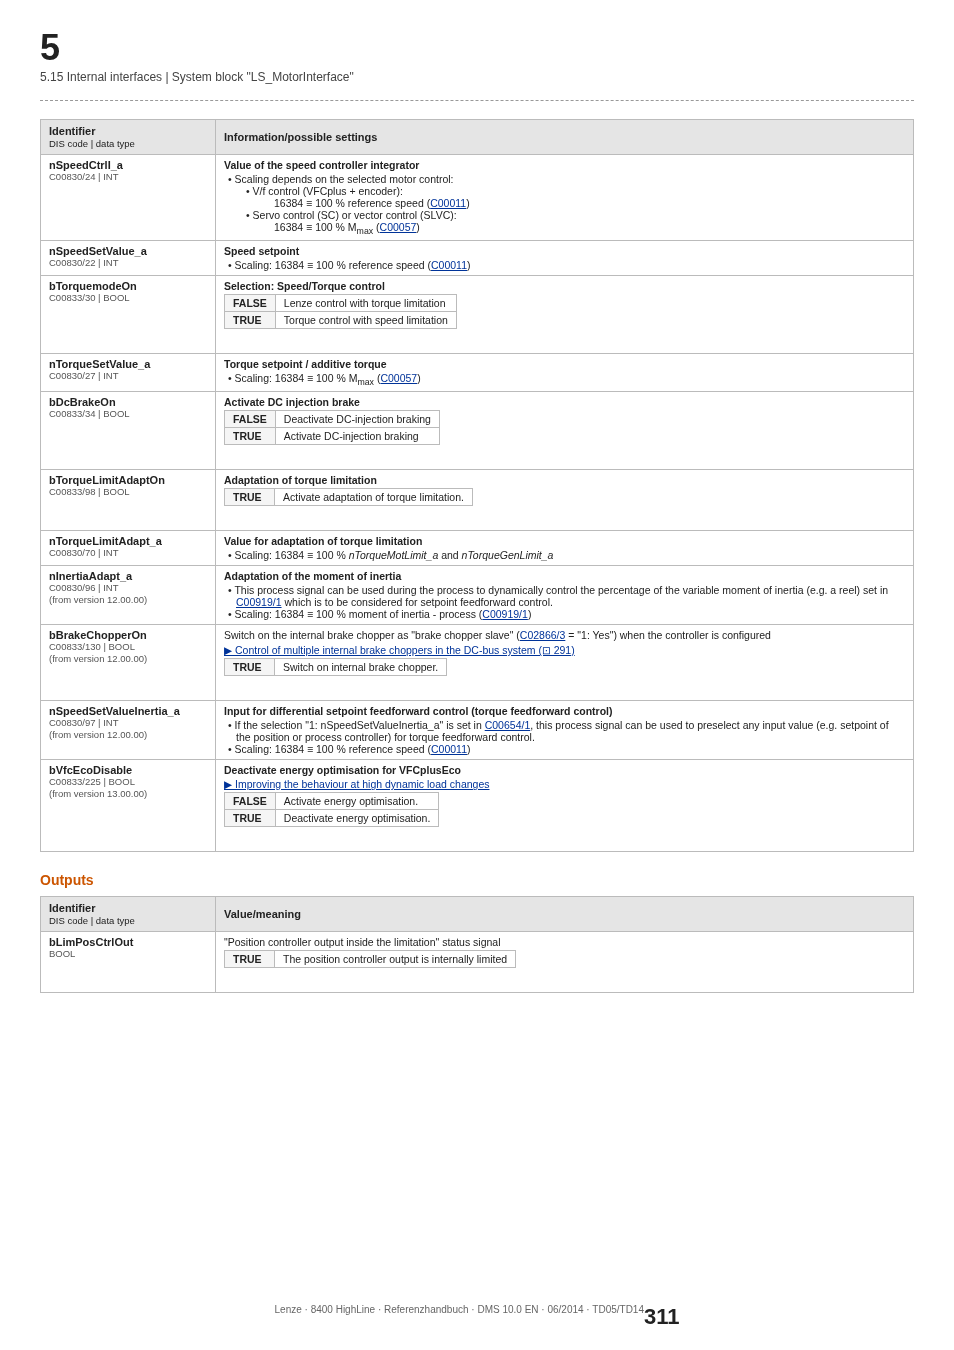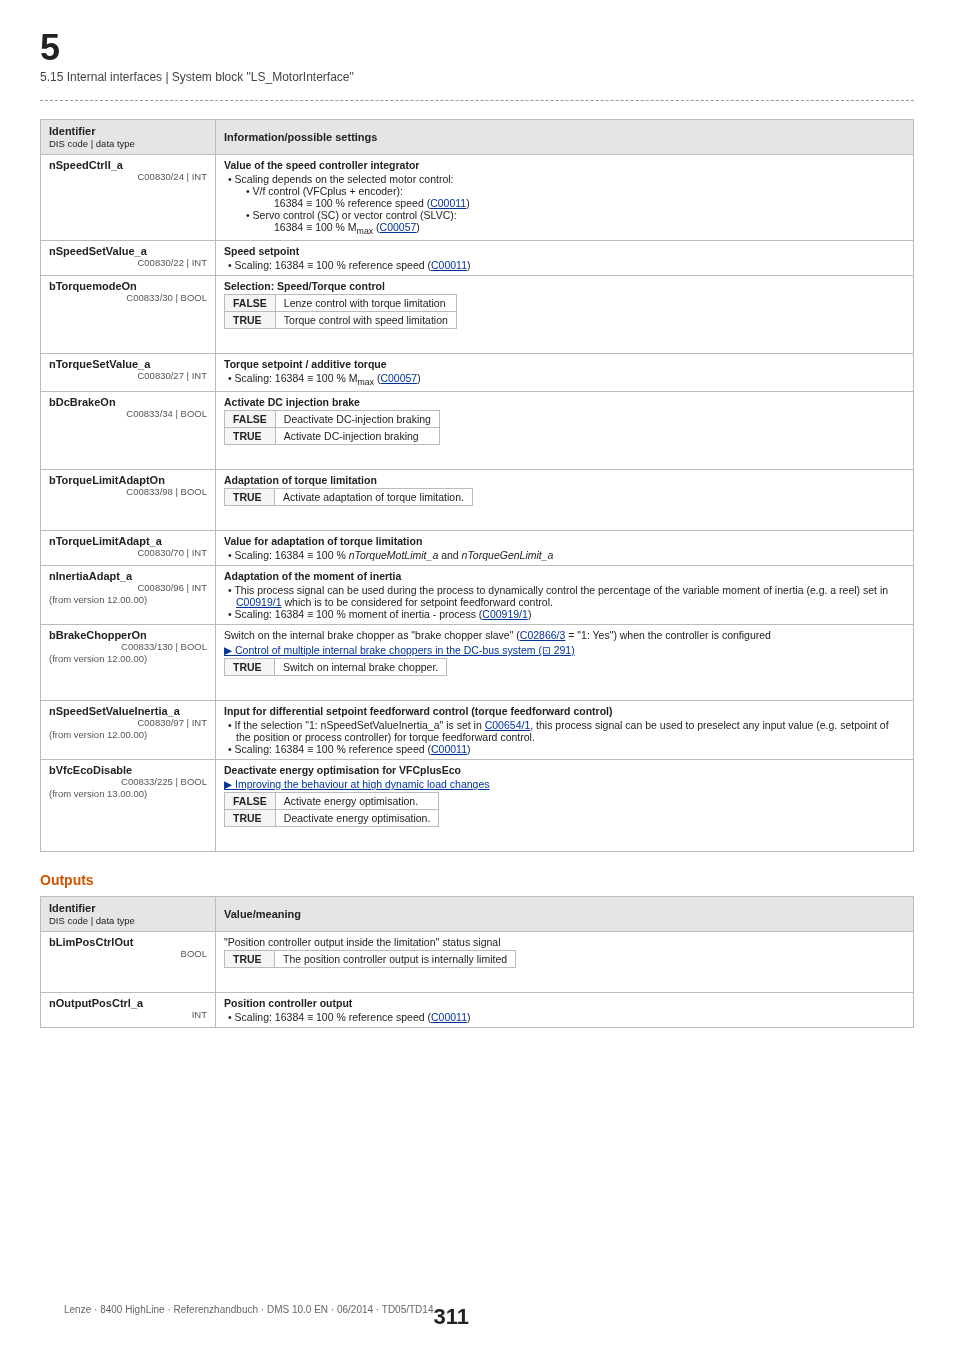--- a/index.html
+++ b/index.html
@@ -63,21 +63,20 @@
       vertical-align: top;
     }
     .identifier-name {
       font-weight: bold;
       font-size: 11px;
       display: block;
     }
     .identifier-code {
       font-size: 9.5px;
       color: #555;
-      text-align: right;
       display: block;
     }
     .identifier-version {
       font-size: 9.5px;
       color: #555;
       display: block;
       margin-top: 1px;
     }
     .info-cell {
       font-size: 10.5px;
@@ -120,21 +119,21 @@
       font-weight: bold;
       color: #cc5500;
       margin: 10px 0 8px 0;
     }
     .page-footer {
       position: fixed;
       bottom: 20px;
       left: 0;
       right: 0;
       display: flex;
-      justify-content: flex-start;
+      justify-content: center;
       padding: 0 64px;
       font-size: 10px;
       color: #666;
     }
     .arrow-link {
       color: #003399;
       text-decoration: underline;
     }
   </style>
 </head>
@@ -370,31 +369,19 @@
           <table class="bool-table">
             <tbody>
               <tr>
                 <td class="bool-val">TRUE</td>
                 <td>The position controller output is internally limited</td>
               </tr>
             </tbody>
           </table>
         </td>
       </tr>
-      <tr>
-        <td class="identifier-cell">
-          <span class="identifier-name">nOutputPosCtrl_a</span>
-          <span class="identifier-code">INT</span>
-        </td>
-        <td>
-          <div class="info-cell">
-            <div class="info-title">Position controller output</div>
-<div class="bullet-item">• Scaling: 16384 ≡ 100 % reference speed (<span class="link-text">C00011</span>)</div>
-          </div>
-        </td>
-      </tr>
     </tbody>
 </table>
 
 <div class="page-footer">
   <span>Lenze · 8400 HighLine · Referenzhandbuch · DMS 10.0 EN · 06/2014 · TD05/TD14</span>
   <span style="font-size:22px; font-weight:bold; color:#222;">311</span>
 </div>
 
 </body></html>

